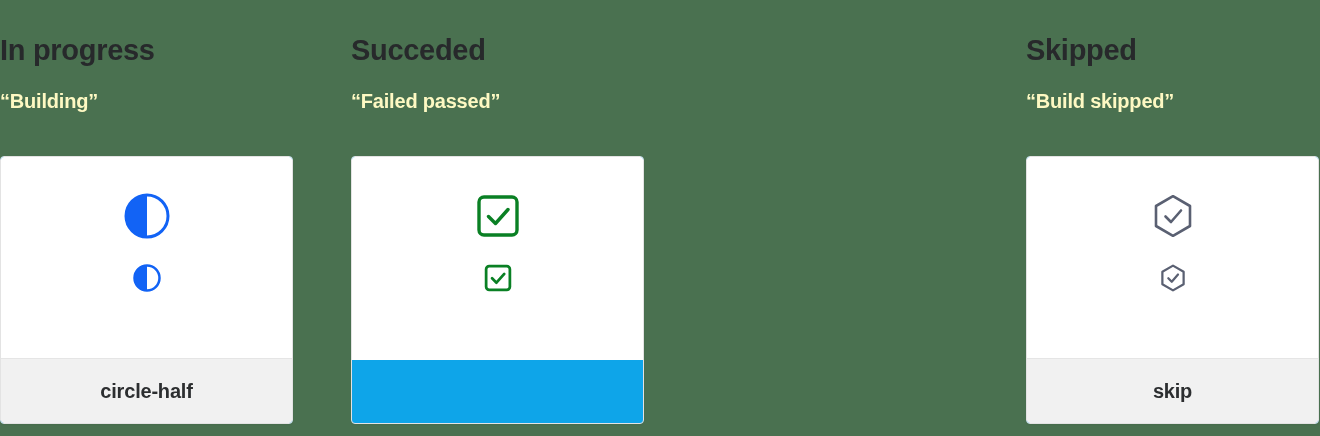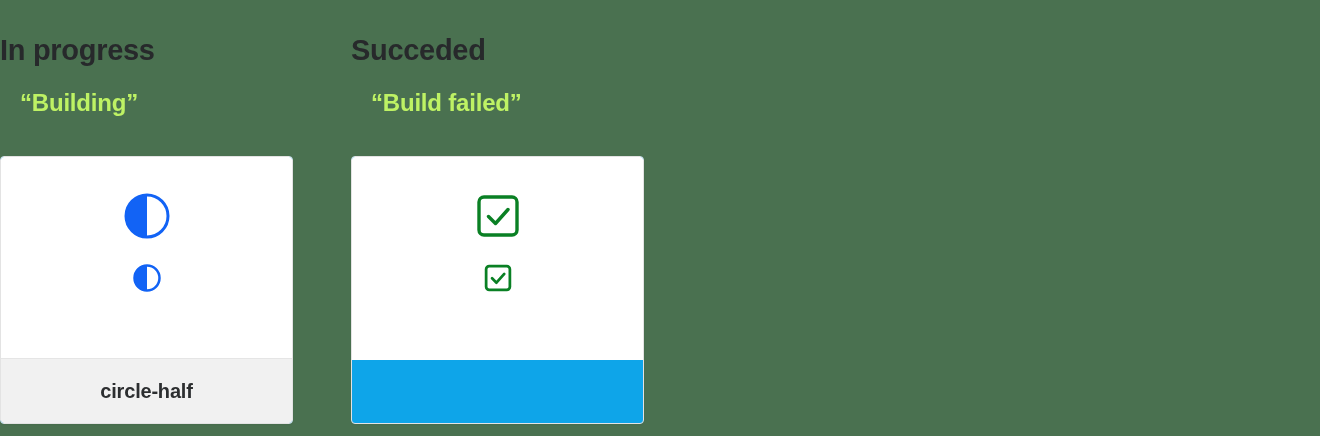--- a/index.html
+++ b/index.html
@@ -43,27 +43,26 @@
     font-weight: bold;
     color: #27292b;
     letter-spacing: -0.3px;
     white-space: nowrap;
     line-height: 1;
   }
   .subtitle {
     position: absolute;
     top: 91px;
     left: 0;
-    font-size: 24px;
+    font-size: 20px;
     font-weight: bold;
-    color: #bef264;
+    color: #fef9c3;
     letter-spacing: -0.2px;
     white-space: nowrap;
     line-height: 1;
-    padding-left: 20px;
   }
 
   .card {
     position: absolute;
     top: 156px;
     left: 0;
     width: 293px;
     height: 268px;
     background: #0ea5e9;
     border-radius: 4px;
@@ -135,31 +134,52 @@
       </div>
       <div class="card-footer">
         <span class="card-footer-label">circle-half</span>
       </div>
     </div>
   </div>
 
   <div class="column col-1">
     <div class="col-head">
       <div class="title">Succeded</div>
-      <div class="subtitle">“Build failed”</div>
+      <div class="subtitle">“Failed passed”</div>
     </div>
     <div class="card">
       <div class="card-body">
         <svg class="icon-big" viewBox="0 0 48 48">
           <rect x="5" y="5" width="38" height="38" rx="5" ry="5" fill="#ffffff" stroke="#0a8024" stroke-width="3.4"></rect>
           <path d="M14.5 24.5 L21.5 31.5 L34 17.5" fill="none" stroke="#0a8024" stroke-width="3.4" stroke-linecap="round" stroke-linejoin="round"></path>
         </svg>
         <svg class="icon-small" viewBox="0 0 48 48">
           <rect x="5" y="5" width="38" height="38" rx="5" ry="5" fill="#ffffff" stroke="#0a8024" stroke-width="4.4"></rect>
           <path d="M14.5 24.5 L21.5 31.5 L34 17.5" fill="none" stroke="#0a8024" stroke-width="4.4" stroke-linecap="round" stroke-linejoin="round"></path>
         </svg>
       </div>
     </div>
   </div>
 
 
+  <div class="column col-3">
+    <div class="col-head">
+      <div class="title">Skipped</div>
+      <div class="subtitle">“Build skipped”</div>
+    </div>
+    <div class="card">
+      <div class="card-body">
+        <svg class="icon-big" viewBox="0 0 48 48">
+          <path d="M24 4.2 L41 14 L41 34 L24 43.8 L7 34 L7 14 Z" fill="#ffffff" stroke="#5a6072" stroke-width="2.6" stroke-linejoin="round"></path>
+          <path d="M16.5 24.5 L22 30 L32 18.5" fill="none" stroke="#5a6072" stroke-width="2.6" stroke-linecap="round" stroke-linejoin="round"></path>
+        </svg>
+        <svg class="icon-small" viewBox="0 0 48 48">
+          <path d="M24 4.2 L41 14 L41 34 L24 43.8 L7 34 L7 14 Z" fill="#ffffff" stroke="#5a6072" stroke-width="3.6" stroke-linejoin="round"></path>
+          <path d="M16.5 24.5 L22 30 L32 18.5" fill="none" stroke="#5a6072" stroke-width="3.6" stroke-linecap="round" stroke-linejoin="round"></path>
+        </svg>
+      </div>
+      <div class="card-footer">
+        <span class="card-footer-label">skip</span>
+      </div>
+    </div>
+  </div>
 
 </div>
 
 </body></html>

